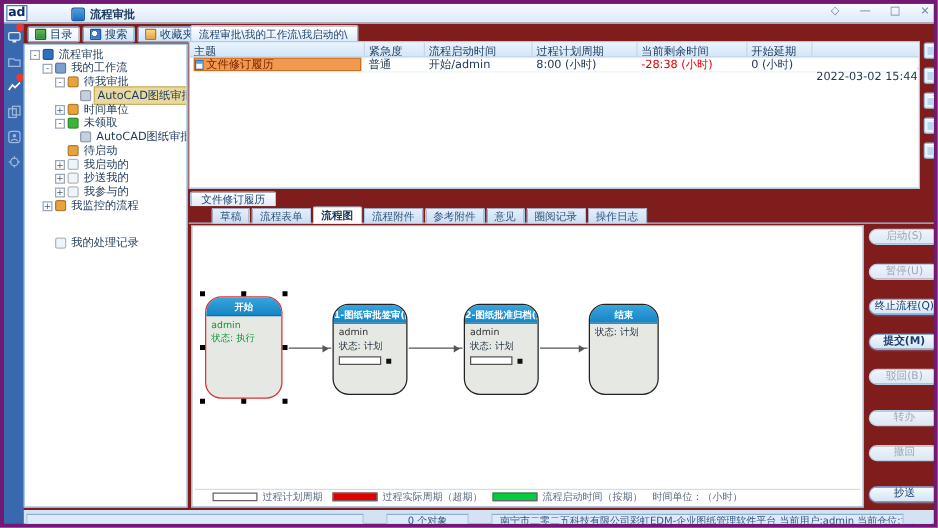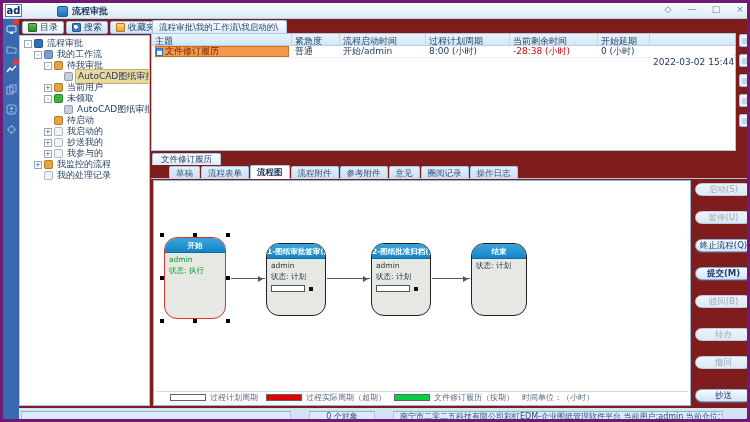--- a/index.html
+++ b/index.html
@@ -208,21 +208,21 @@
         <span class="tlabel">待我审批</span>
       </div>
       <div class="trow sel" style="padding-left:32px;">
         <span class="texp none"></span>
         <span class="ticon ic-flow"></span>
         <span class="tlabel">AutoCAD图纸审批归档流程(1)</span>
       </div>
       <div class="trow" style="padding-left:22px;">
         <span class="texp">+</span>
         <span class="ticon ic-task"></span>
-        <span class="tlabel">当前用户</span>
+        <span class="tlabel">时间单位</span>
       </div>
       <div class="trow" style="padding-left:22px;">
         <span class="texp">-</span>
         <span class="ticon ic-green"></span>
         <span class="tlabel">未领取</span>
       </div>
       <div class="trow" style="padding-left:32px;">
         <span class="texp none"></span>
         <span class="ticon ic-flow"></span>
         <span class="tlabel">AutoCAD图纸审批归档流程(1)</span>
@@ -245,21 +245,21 @@
       <div class="trow" style="padding-left:22px;">
         <span class="texp">+</span>
         <span class="ticon ic-doc"></span>
         <span class="tlabel">我参与的</span>
       </div>
       <div class="trow" style="padding-left:12px;">
         <span class="texp">+</span>
         <span class="ticon ic-monitor"></span>
         <span class="tlabel">我监控的流程</span>
       </div>
-      <div class="trow" style="padding-left:12px;">
+      <div class="trow" style="padding-left:12px;margin-top:19px;">
         <span class="texp none"></span>
         <span class="ticon ic-doc"></span>
         <span class="tlabel">我的处理记录</span>
       </div>
     </div>
   </div>
 
   <div class="bcrumbtab">
     <span>流程审批\我的工作流\我启动的\</span>
   </div>
@@ -373,21 +373,21 @@
       <span class="lg">
         <i class="sw" style="background-color: rgb(255, 255, 255);"></i>
         <span>过程计划周期</span>
       </span>
       <span class="lg">
         <i class="sw" style="background-color: rgb(224, 0, 0);"></i>
         <span>过程实际周期（超期）</span>
       </span>
       <span class="lg">
         <i class="sw" style="background-color: rgb(0, 208, 64);"></i>
-        <span>文件修订履历（按期）</span>
+        <span>流程启动时间（按期）</span>
       </span>
       <span>时间单位：（小时）</span>
     </div>
   </div>
 
   <div class="actions">
     <div class="abtn dis">启动(S)</div>
     <div class="abtn dis">暂停(U)</div>
     <div class="abtn">终止流程(Q)</div>
     <div class="abtn" style="font-weight:bold;">提交(M)</div>

